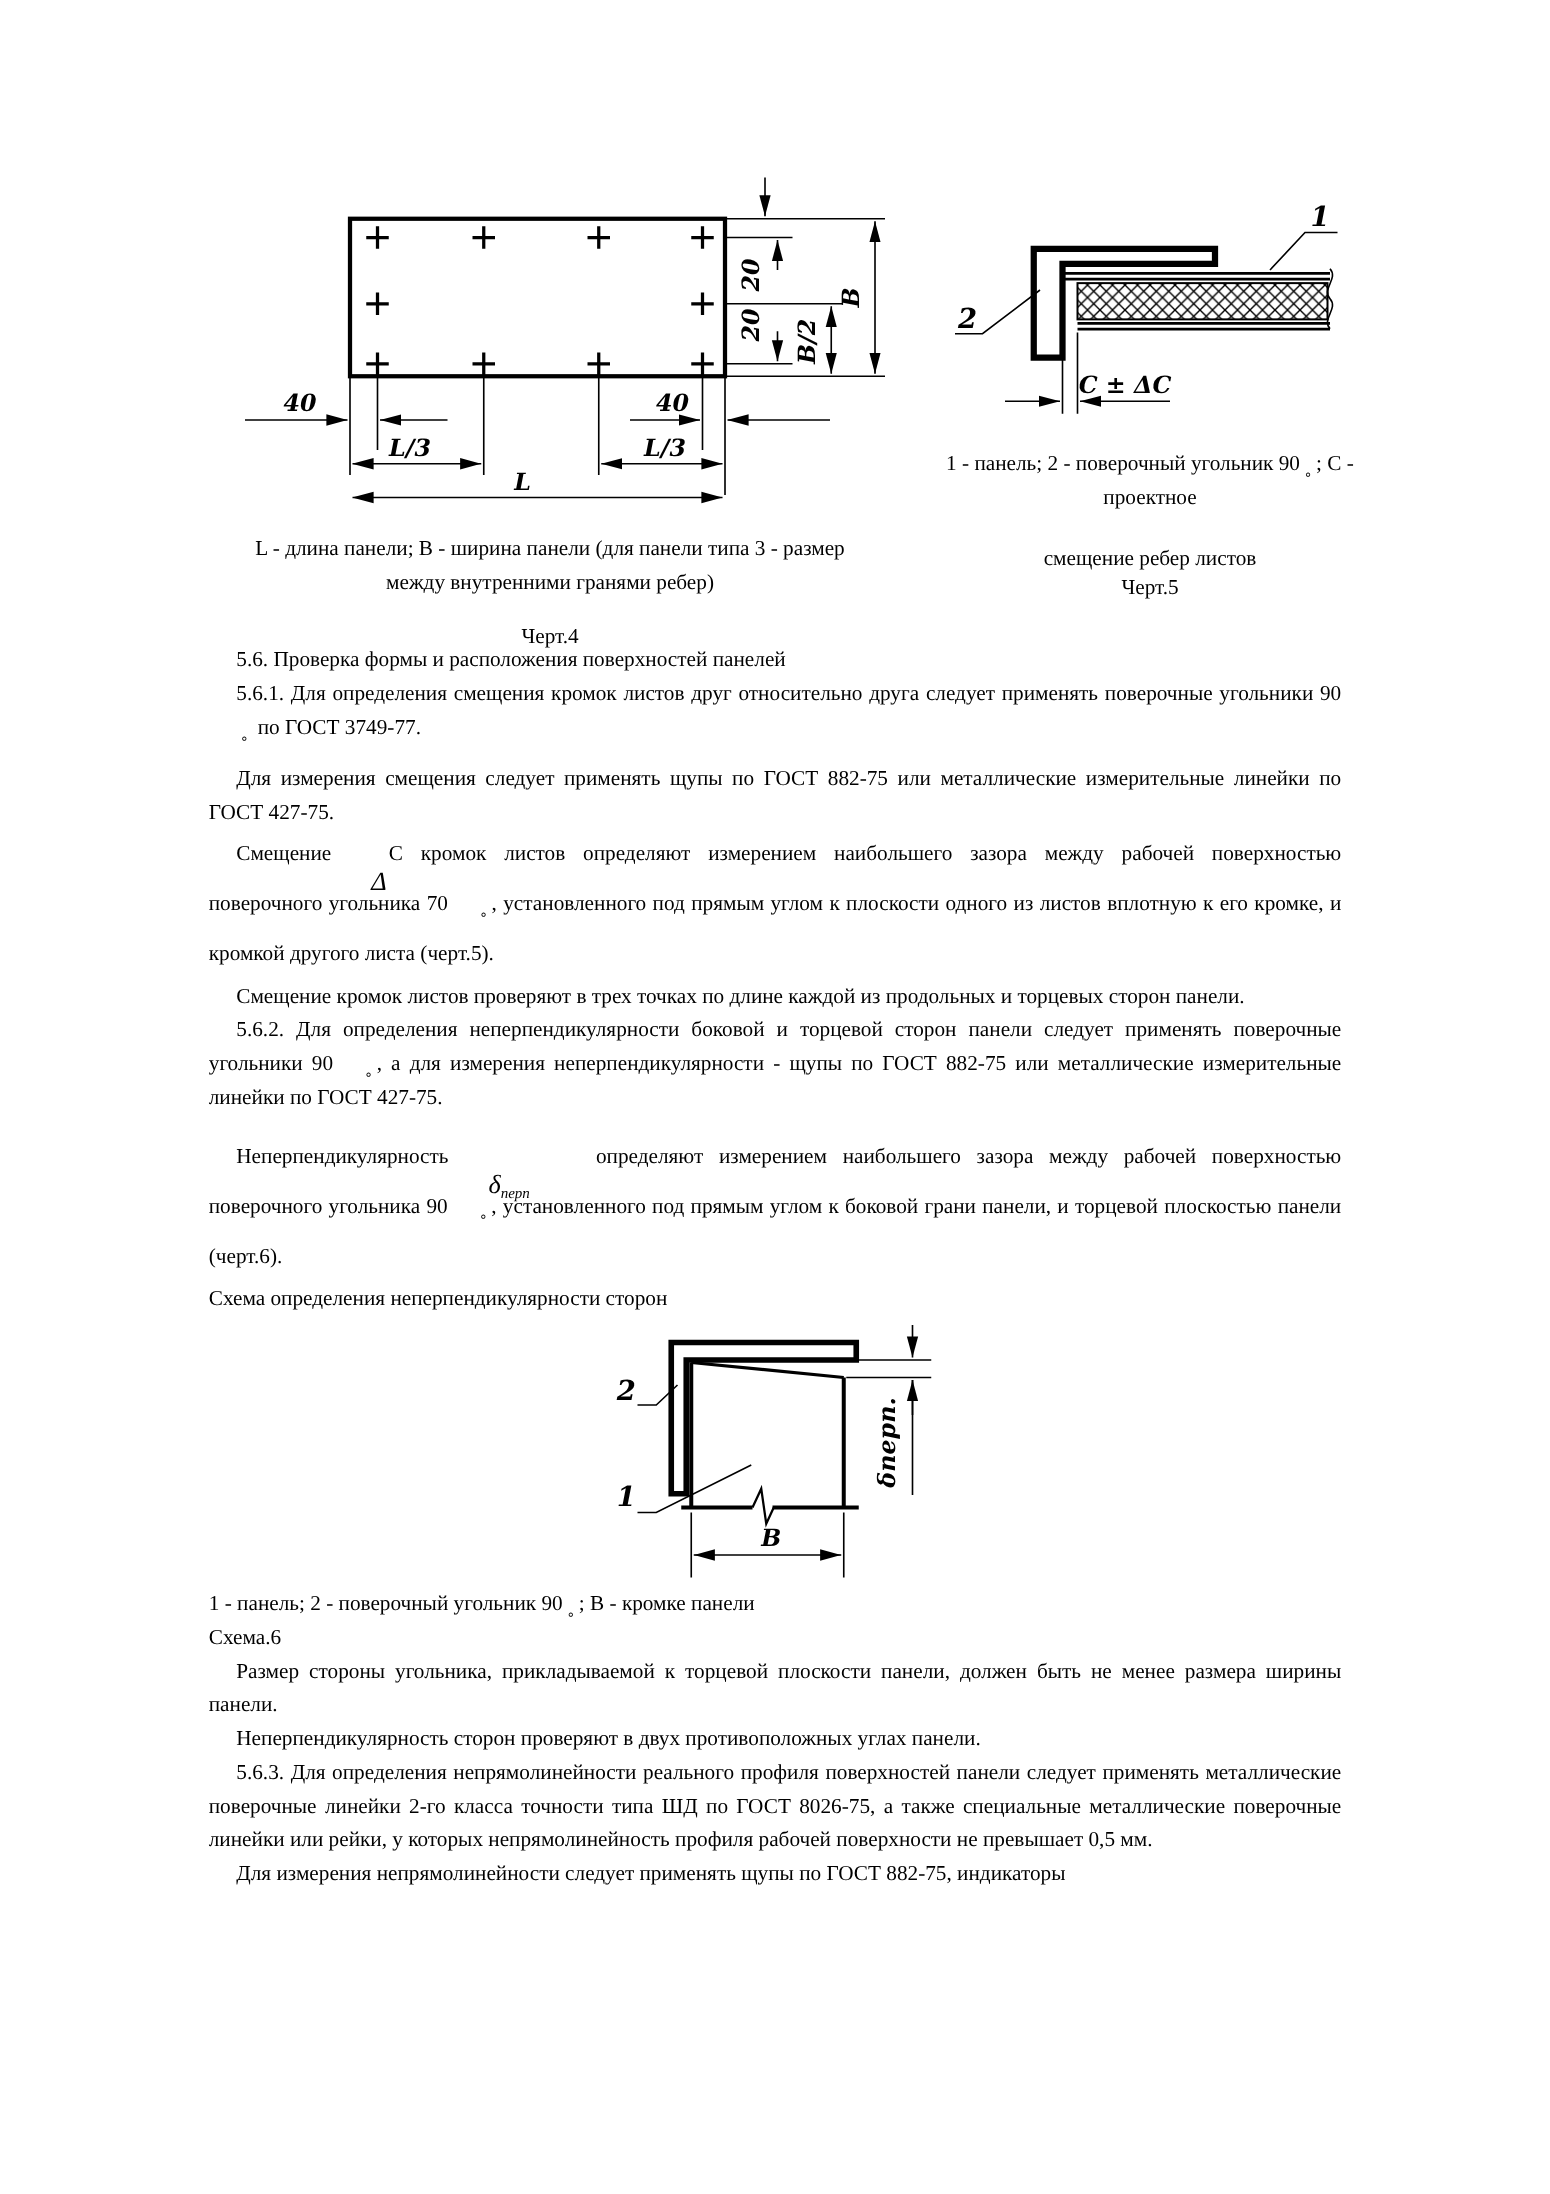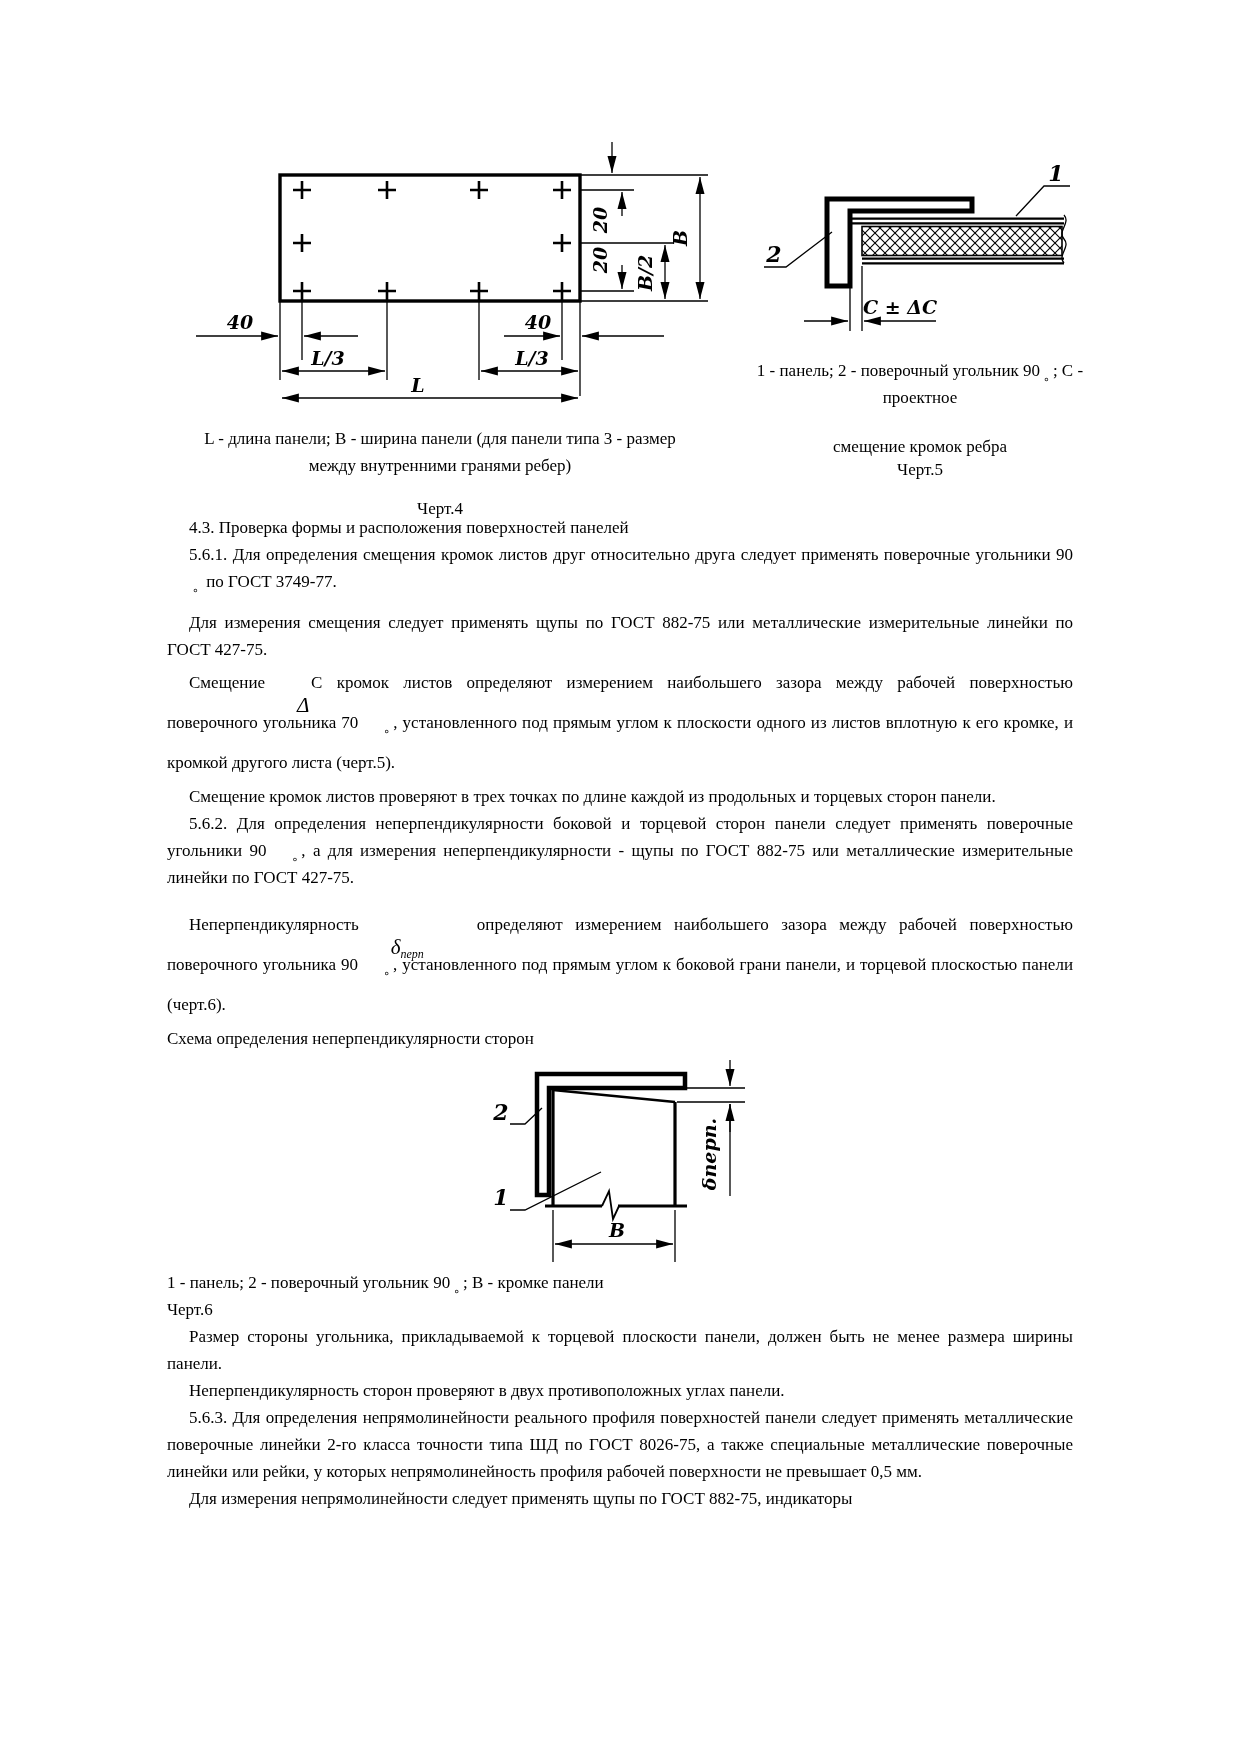--- a/index.html
+++ b/index.html
@@ -122,27 +122,27 @@
         <g class="thin" stroke-width="1.6">
           <path d="M44,139 H66 L112,104"></path>
         </g>
         <text class="dl dlb" x="54" y="134" text-anchor="middle">2</text>
         <g class="thin" stroke-width="1.6">
           <path d="M296,88 L324,58 H350"></path>
         </g>
         <text class="dl dlb" x="336" y="53" text-anchor="middle">1</text>
       </svg>
       <div class="caption cap5"><span>1 - панель; 2 - поверочный угольник 90</span><span class="deg">∘</span><span>; С - проектное</span></div>
-      <div class="caption cap5b">смещение кромок ребра</div>
+      <div class="caption cap5b">смещение ребер листов</div>
       <div class="chert5">Черт.5</div>
     </div>
   </div>
 
   <div class="bodytext">
-    <p>4.3. Проверка формы и расположения поверхностей панелей</p>
+    <p>5.6. Проверка формы и расположения поверхностей панелей</p>
     <p class="mb"><span>5.6.1. Для определения смещения кромок листов друг относительно друга следует применять поверочные угольники 90</span><span class="deg">∘</span><span> по ГОСТ 3749-77.</span></p>
     <p>Для измерения смещения следует применять щупы по ГОСТ 882-75 или металлические измерительные линейки по ГОСТ 427-75.</p>
     <p class="airy"><span>Смещение</span><span class="drop w46"><span class="dsym">Δ</span></span><span>С кромок листов определяют измерением наибольшего зазора между рабочей поверхностью поверочного угольника 70</span><span class="deg">∘</span><span>, установленного под прямым углом к плоскости одного из листов вплотную к его кромке, и кромкой другого листа (черт.5).</span></p>
     <p>Смещение кромок листов проверяют в трех точках по длине каждой из продольных и торцевых сторон панели.</p>
     <p class="mb"><span>5.6.2. Для определения неперпендикулярности боковой и торцевой сторон панели следует применять поверочные угольники 90</span><span class="deg">∘</span><span>, а для измерения неперпендикулярности - щупы по ГОСТ 882-75 или металлические измерительные линейки по ГОСТ 427-75.</span></p>
     <p class="airy"><span>Неперпендикулярность</span><span class="drop w118"><span class="dsym"><span>δ</span><span class="dsub">перп</span></span></span><span>определяют измерением наибольшего зазора между рабочей поверхностью поверочного угольника 90</span><span class="deg">∘</span><span>, установленного под прямым углом к боковой грани панели, и торцевой плоскостью панели (черт.6).</span></p>
     <p class="center">Схема определения неперпендикулярности сторон</p>
 
     <div class="fig6-wrap">
       <svg width="390" height="215" viewBox="0 0 390 215">
@@ -177,21 +177,21 @@
           <path d="M85,70 H100 L117,54"></path>
         </g>
         <text class="dl dlb" x="76" y="66" text-anchor="middle">2</text>
         <g class="thin" stroke-width="1.6">
           <path d="M85,156 H100 L176,118"></path>
         </g>
         <text class="dl dlb" x="76" y="151" text-anchor="middle">1</text>
       </svg>
     </div>
     <p class="center cap6"><span>1 - панель; 2 - поверочный угольник 90</span><span class="deg">∘</span><span>; В - кромке панели</span></p>
-    <p class="center chert6">Черт.6</p>
+    <p class="center chert6">Схема.6</p>
 
     <p>Размер стороны угольника, прикладываемой к торцевой плоскости панели, должен быть не менее размера ширины панели.</p>
     <p>Неперпендикулярность сторон проверяют в двух противоположных углах панели.</p>
     <p>5.6.3. Для определения непрямолинейности реального профиля поверхностей панели следует применять металлические поверочные линейки 2-го класса точности типа ШД по ГОСТ 8026-75, а также специальные металлические поверочные линейки или рейки, у которых непрямолинейность профиля рабочей поверхности не превышает 0,5 мм.</p>
     <p>Для измерения непрямолинейности следует применять щупы по ГОСТ 882-75, индикаторы</p>
   </div>
 
 </div>
 
 </body></html>

